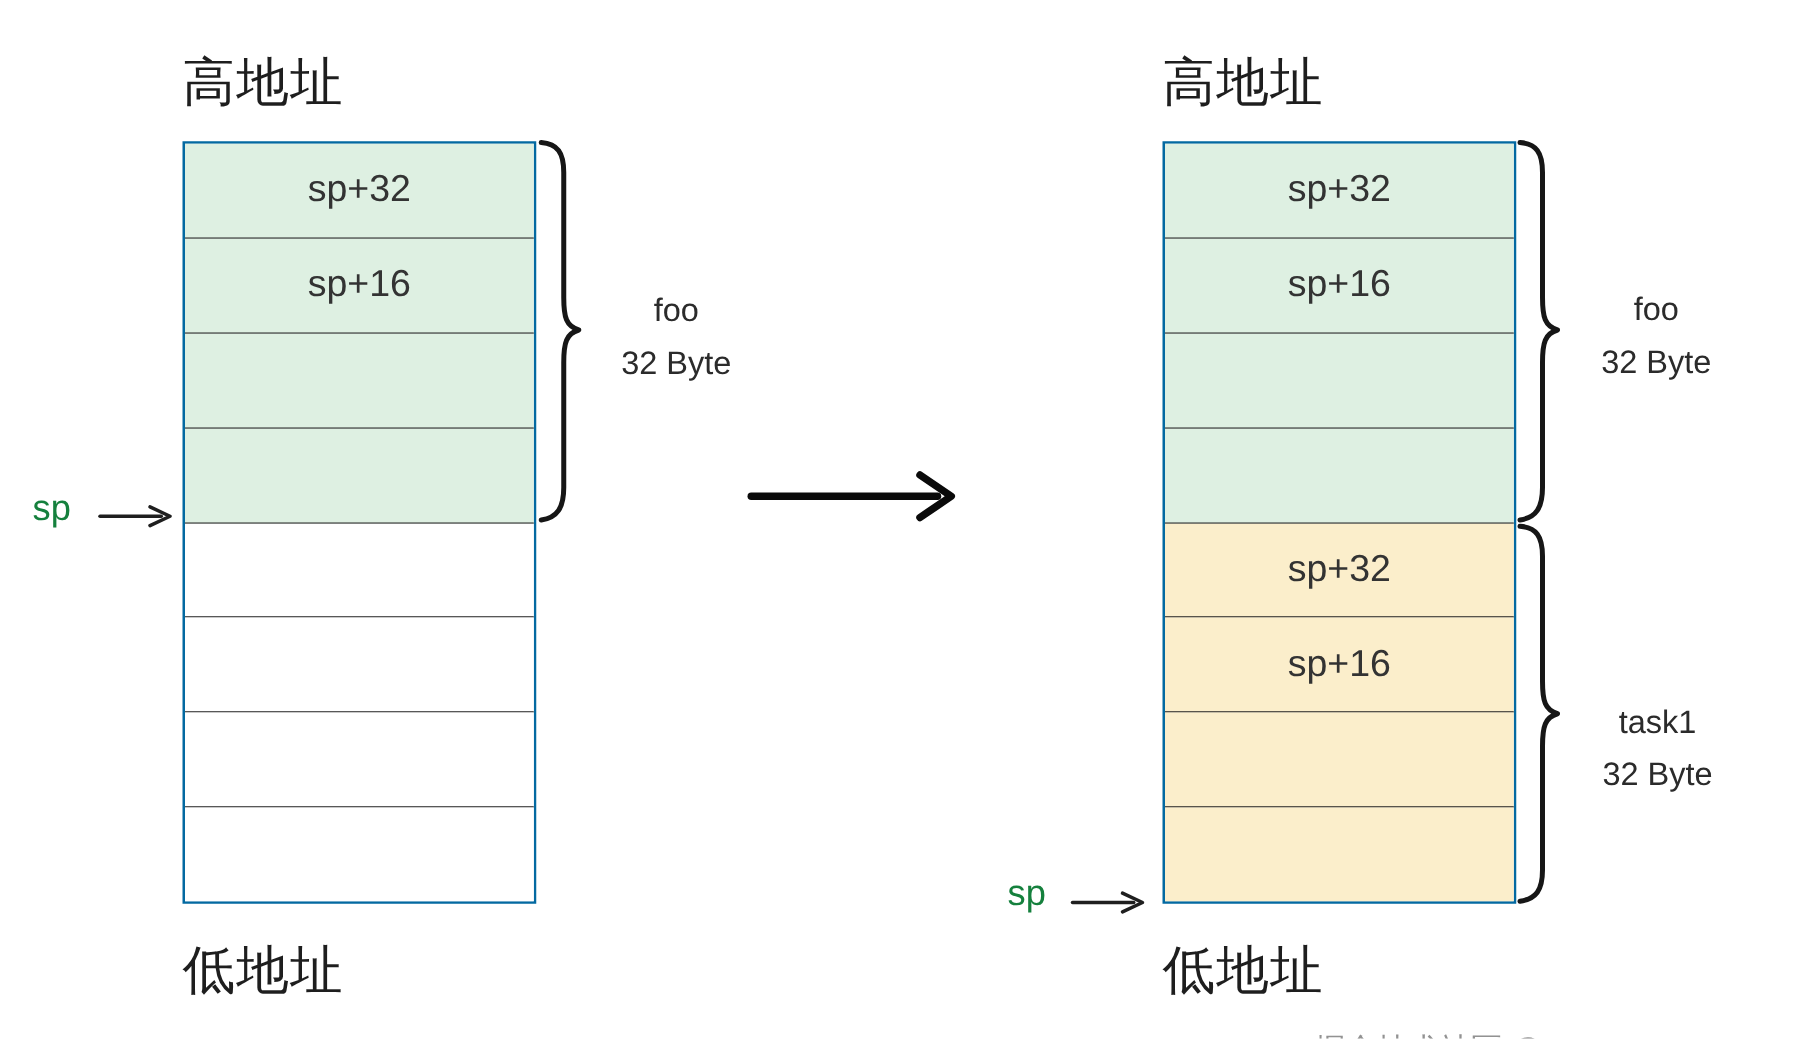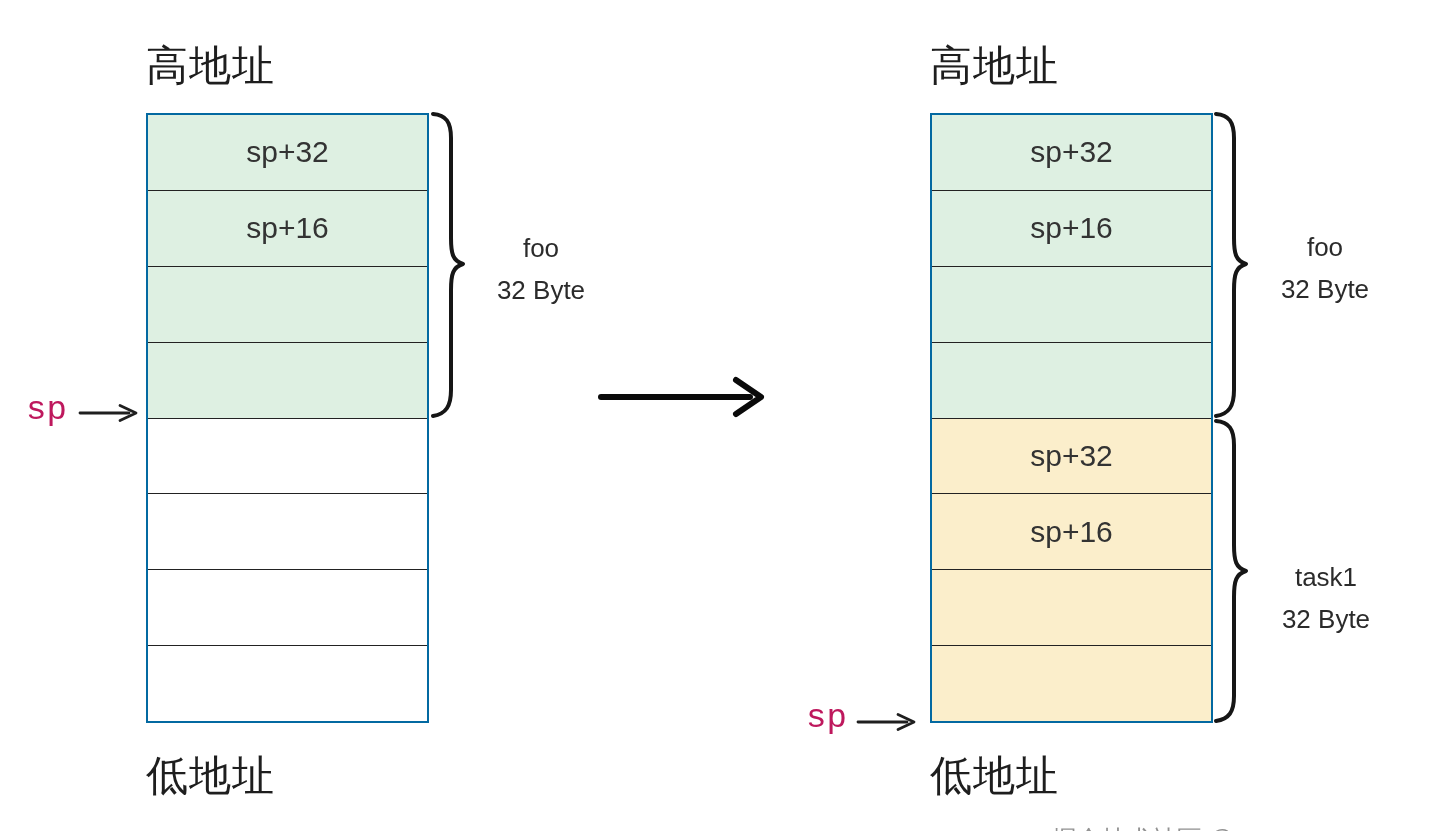--- a/index.html
+++ b/index.html
@@ -48,24 +48,23 @@
   .cell.green  { background: #def0e2; }
   .cell.yellow { background: #fbeecb; }
   .cell.white  { background: #ffffff; }
   .cell-label {
     font-size: 30px;
     color: #333333;
     white-space: nowrap;
   }
   .sp-label {
     position: absolute;
-    font-size: 34px;
-    color: #be185d;
-    white-space: nowrap;
-    font-family: Liberation Mono, monospace;
+    font-size: 29px;
+    color: #15803d;
+    white-space: nowrap;
   }
   .sp-left  { left: 26px;  top: 391px; }
   .sp-right { left: 806px; top: 699px; }
   .brace-label {
     position: absolute;
     width: 220px;
     text-align: center;
     font-size: 26px;
     line-height: 42px;
     color: #2b2b2b;

